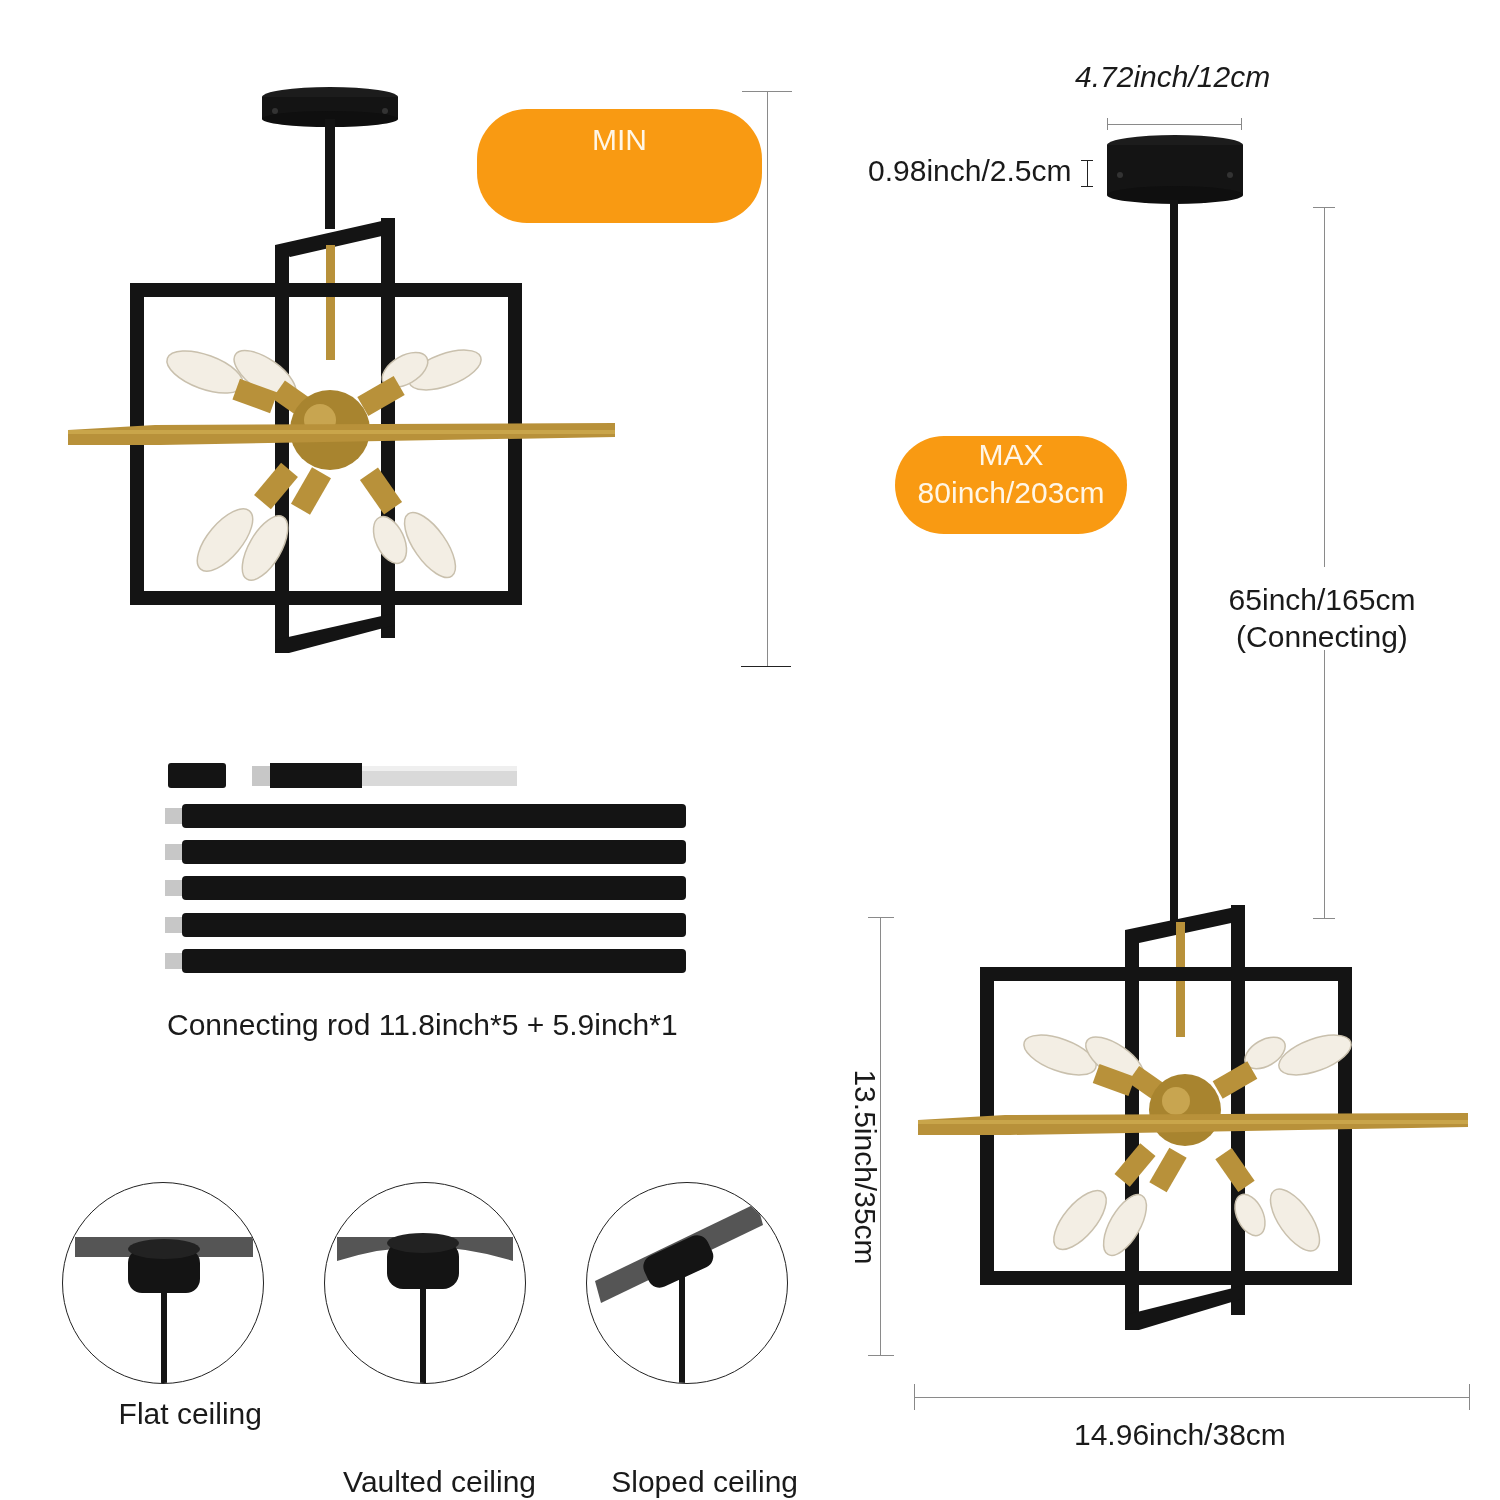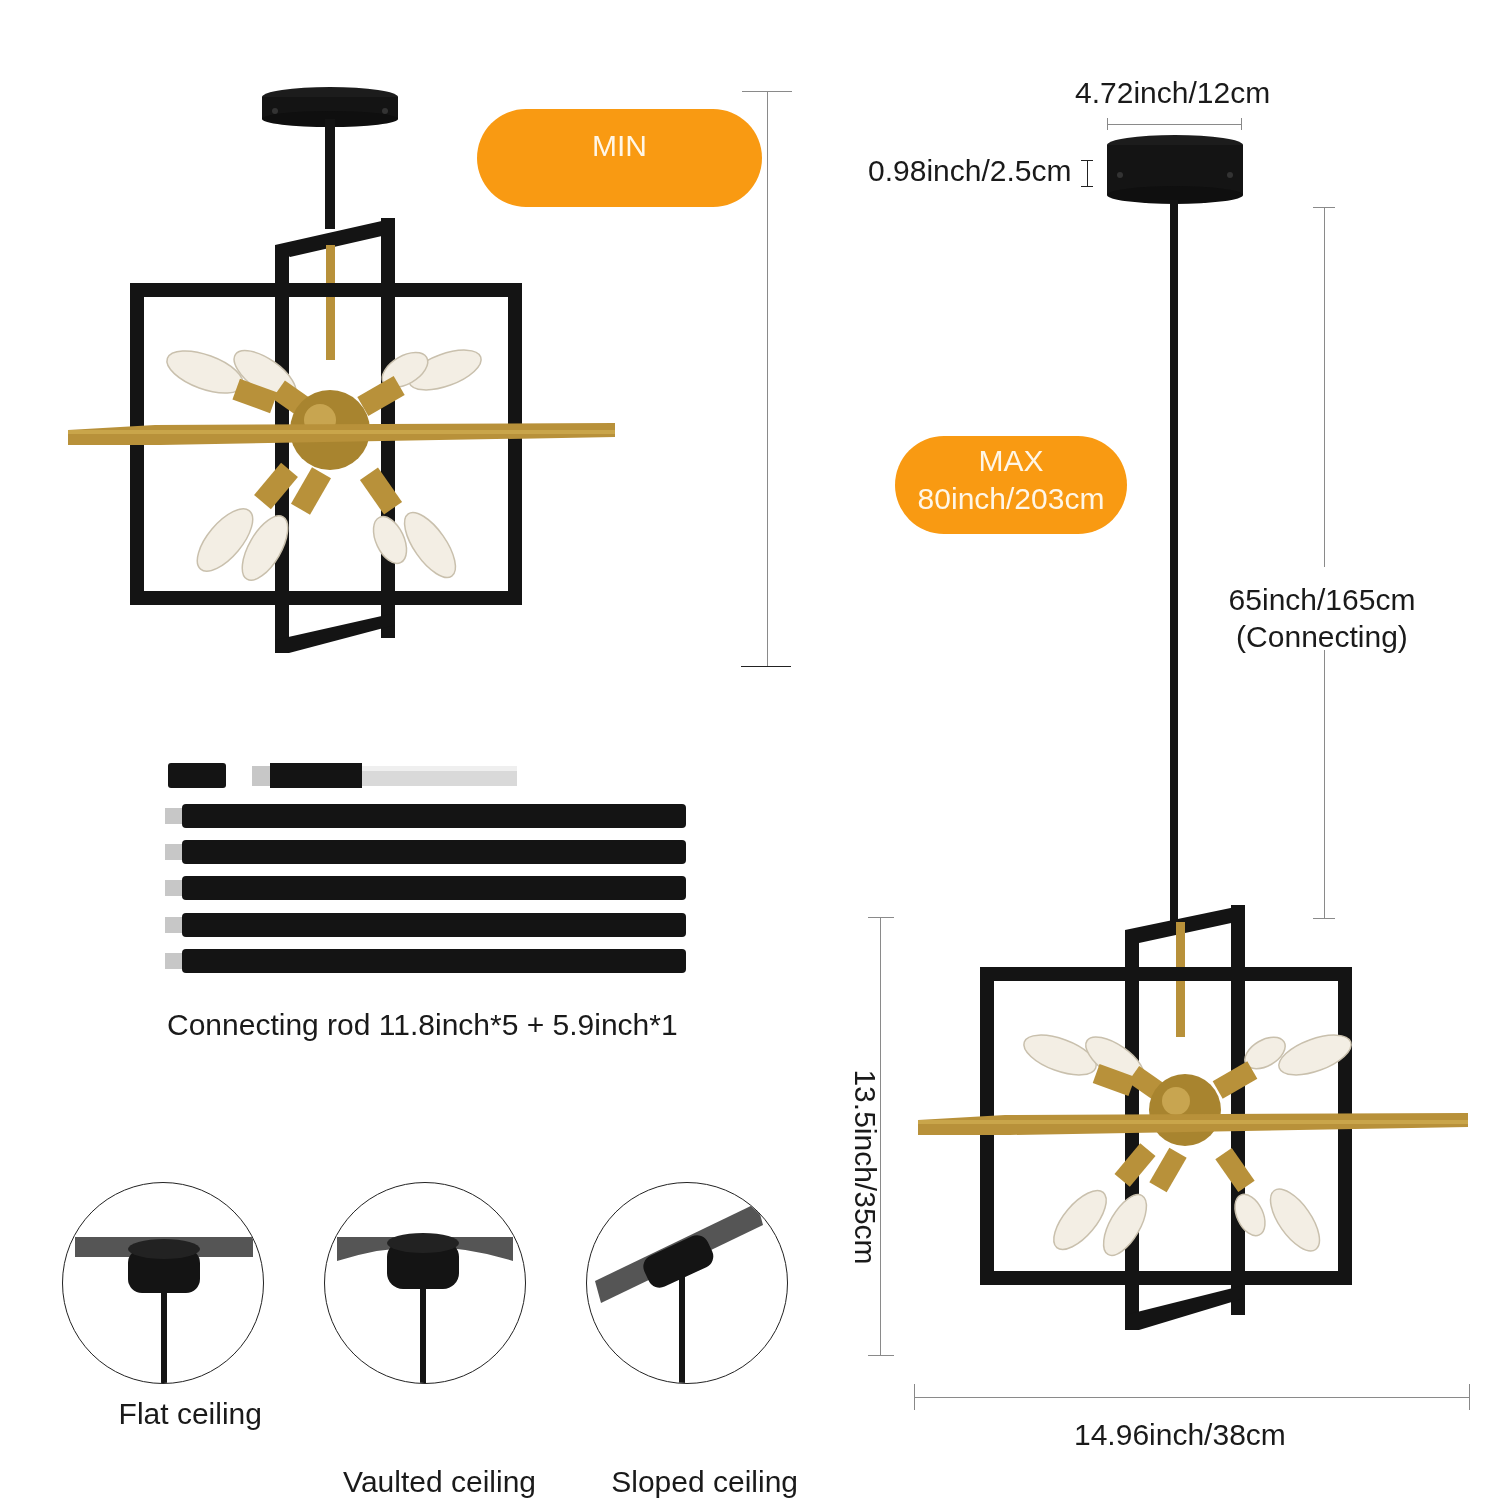--- a/index.html
+++ b/index.html
@@ -64,29 +64,29 @@
       <rect x="300" y="395" width="42" height="22" transform="rotate(55 321 406)"></rect>
     </g>
     <circle cx="270" cy="345" r="40" fill="#a8842f"></circle>
     <circle cx="260" cy="335" r="16" fill="#c8a550"></circle>
 
     <polygon points="8,345 95,340 555,338 555,352 100,360 8,360" fill="#b8913a"></polygon>
     <rect x="8" y="345" width="547" height="4" fill="#c9a54a"></rect>
   </svg>
 </div>
 
-<div class="pill" style="left:477px; top:109px; width:285px; height:98px; padding-top:18px; box-sizing:border-box;">
+<div class="pill" style="left:477px; top:109px; width:285px; height:114px; padding-top:12px; box-sizing:border-box;">
   <div>MIN</div>
 </div>
 
 <div class="tick-h" style="left:742px; top:91px; width:50px; background:#8a8a8a;"></div>
 <div class="dim-v" style="left:767px; top:91px; height:575px;"></div>
 <div class="tick-h" style="left:741px; top:666px; width:50px; background:#222;"></div>
 
-<div class="label" style="left:1075px; top:76px;">4.72inch/12cm</div>
+<div class="label" style="left:1075px; top:60px;font-style:italic;">4.72inch/12cm</div>
 <div class="dim-h" style="left:1107px; top:124px; width:134px;"></div>
 <div class="tick-v" style="left:1107px; top:118px; height:12px;"></div>
 <div class="tick-v" style="left:1241px; top:118px; height:12px;"></div>
 
 <div class="label" style="left:856px; top:154px;margin-left:12px;">0.98inch/2.5cm</div>
 <div class="tick-v" style="left:1087px; top:160px; height:26px; background:#222;"></div>
 <div class="tick-h" style="left:1081px; top:160px; width:12px; background:#222;"></div>
 <div class="tick-h" style="left:1081px; top:186px; width:12px; background:#222;"></div>
 
 <div class="abs" style="left:910px; top:135px; width:570px; height:1220px;">
@@ -131,21 +131,21 @@
       <rect x="305" y="1025" width="40" height="20" transform="rotate(55 325 1035)"></rect>
     </g>
     <circle cx="275" cy="975" r="36" fill="#a8842f"></circle>
     <circle cx="266" cy="966" r="14" fill="#c8a550"></circle>
 
     <polygon points="8,985 95,980 558,978 558,992 100,1000 8,1000" fill="#b8913a"></polygon>
     <rect x="8" y="985" width="550" height="4" fill="#c9a54a"></rect>
   </svg>
 </div>
 
-<div class="pill" style="left:895px; top:436px; width:232px; height:98px; padding-top:6px; box-sizing:border-box;">
+<div class="pill" style="left:895px; top:436px; width:232px; height:98px; padding-top:0; box-sizing:border-box;">
   <div>MAX</div>
   <div>80inch/203cm</div>
 </div>
 
 <div class="tick-h" style="left:1313px; top:207px; width:22px; background:#8a8a8a;"></div>
 <div class="dim-v" style="left:1324px; top:207px; height:360px;"></div>
 <div class="label" style="left:1222px; top:558px; text-align:center; width:200px; line-height:37px;margin-top:23px;">
   <div>65inch/165cm</div>
   <div>(Connecting)</div>
 </div>

